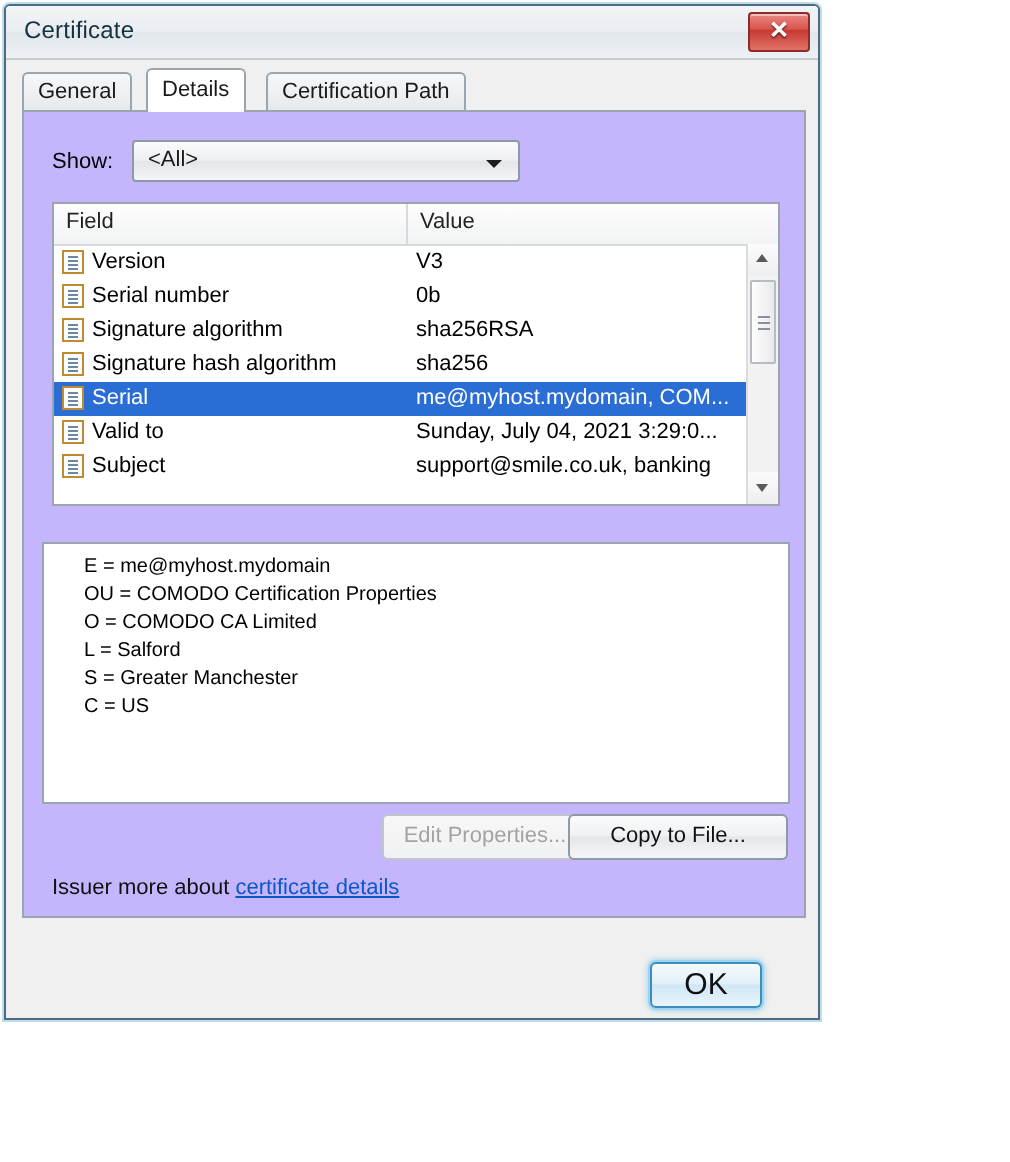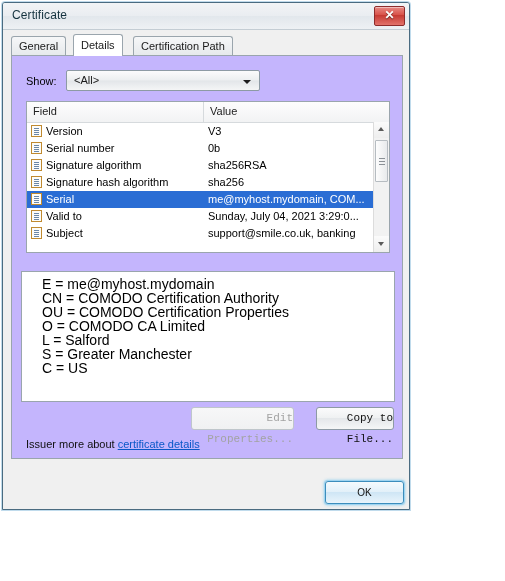--- a/index.html
+++ b/index.html
@@ -287,74 +287,73 @@
     width: 374px;
     height: 131px;
     border: 1px solid #9aa5ad;
     background: #ffffff;
     box-sizing: border-box;
     padding: 5px 6px;
     overflow: hidden;
     cursor: text;
   }
   #detailbox .line {
-    font-size: 14px;
+    font-size: 10px;
     line-height: 14px;
     white-space: nowrap;
     color: #000;
     padding-left: 14px;
   }
 
   
   .btn {
     position: absolute;
     height: 23px;
     line-height: 21px;
-    text-align: right;
+    text-align: center;
     font-size: 11px;
     border: 1px solid #8d9aa4;
     border-radius: 3px;
     background: linear-gradient(to bottom, #fbfbfc 0%, #eff1f2 47%, #e4e7ea 50%, #f5f6f7 100%);
     color: #111;
     cursor: pointer;
     box-sizing: border-box;
-    font-family: Liberation Mono, monospace;
   }
   .btn.disabled {
     color: #a3a3a3;
     border-color: #bfc6cb;
     background: linear-gradient(to bottom, #f7f7f8 0%, #f0f1f2 100%);
     cursor: default;
   }
   #edit-props { left: 179px; top: 351px; width: 103px; }
-  #copy-file  { left: 304px; top: 351px; width: 78px; }
+  #copy-file  { left: 272px; top: 351px; width: 110px; }
 
   #learnmore {
     position: absolute;
     left: 14px;
     top: 382px;
     font-size: 11px;
     color: #111;
   }
   #learnmore a {
     color: #0a58c8;
     text-decoration: underline;
     cursor: pointer;
   }
 
   
   #ok-btn {
     position: absolute;
     left: 322px;
     top: 478px;
-    width: 79px;
+    width: 56px;
     height: 23px;
     line-height: 21px;
     text-align: center;
-    font-size: 10px;
+    font-size: 15px;
     border: 1px solid #3c8dbc;
     border-radius: 3px;
     background: linear-gradient(to bottom, #f4fafd 0%, #e2f0f9 47%, #cfe6f5 50%, #e9f4fb 100%);
     box-shadow: 0 0 0 1px #9fd4f0, 0 0 3px 1px rgba(110,195,235,.75);
     color: #111;
     cursor: pointer;
     box-sizing: border-box;
   }
 </style>
 </head>
@@ -447,21 +446,20 @@
             <span class="grip"></span>
           </div>
         <div class="sbtn down">
             <span class="tri"></span>
           </div>
       </div>
     </div>
 
     <div id="detailbox">
         <div class="line">E = me@myhost.mydomain</div>
-        <div class="line">CN = COMODO Certification Authority</div>
         <div class="line">OU = COMODO Certification Properties</div>
         <div class="line">O = COMODO CA Limited</div>
         <div class="line">L = Salford</div>
         <div class="line">S = Greater Manchester</div>
         <div class="line">C = US</div>
       </div>
 
     <div class="btn disabled" id="edit-props">Edit Properties...</div>
     <div class="btn" id="copy-file">Copy to File...</div>
 

